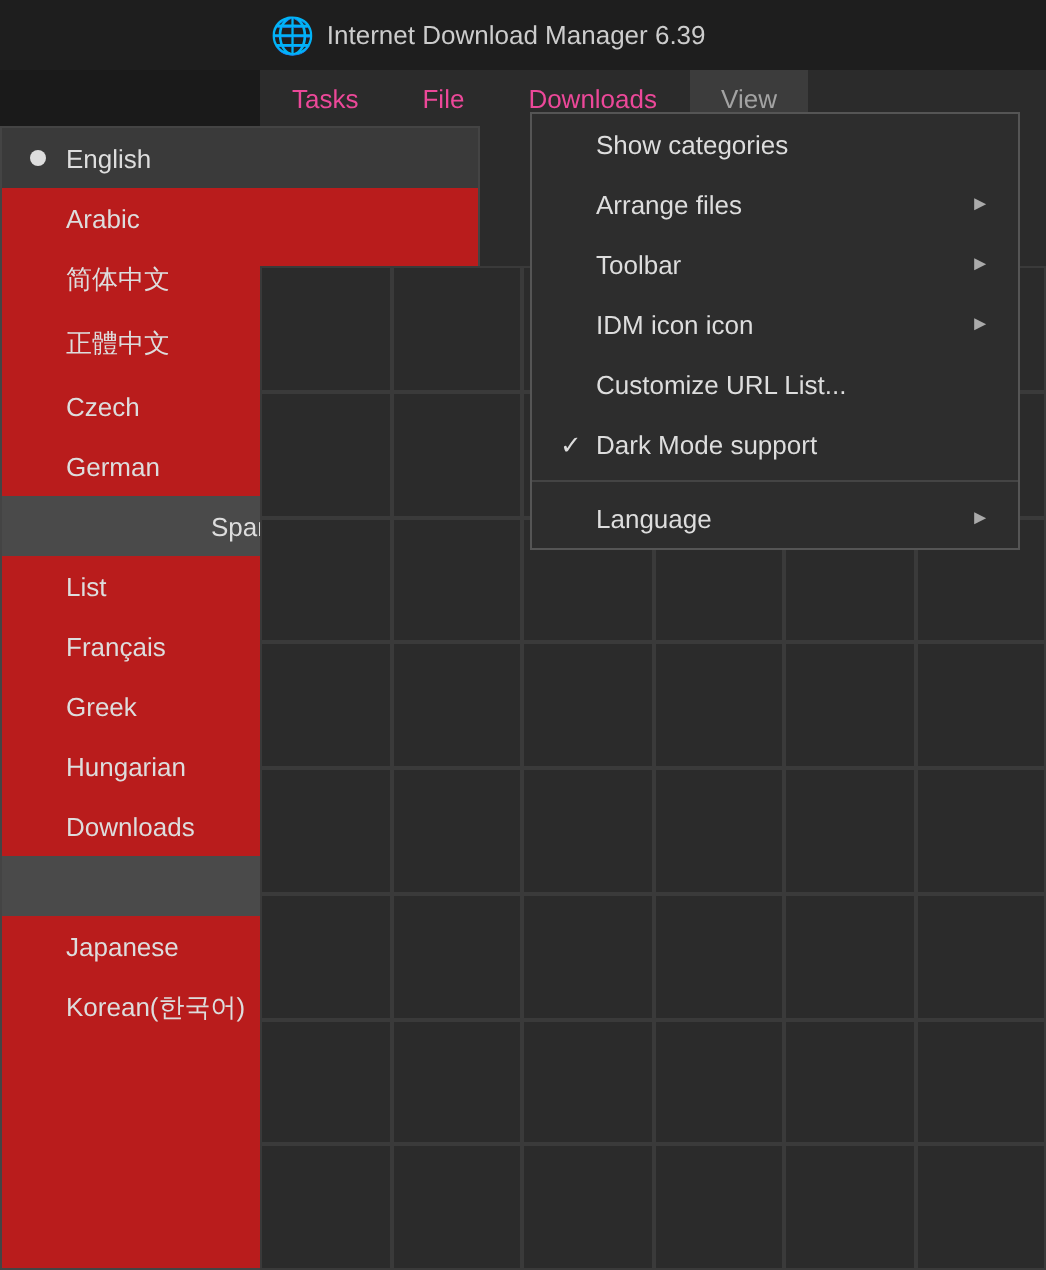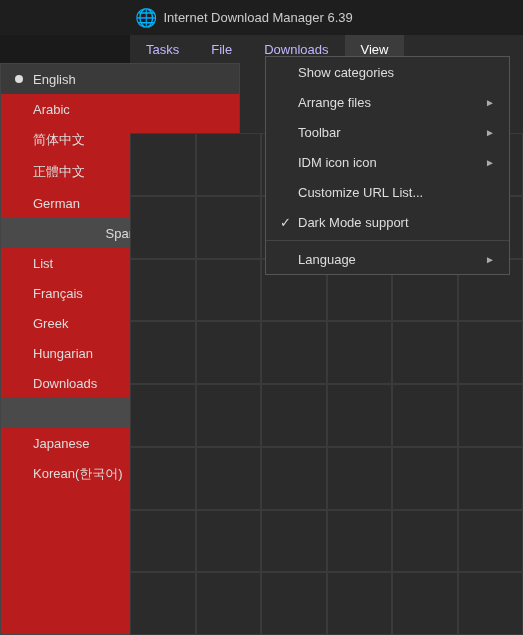--- a/index.html
+++ b/index.html
@@ -36,29 +36,29 @@
       left: 130px;
       right: 0;
       height: 28px;
       background: #2b2b2b;
       display: flex;
       align-items: center;
     }
     .menu-item {
       padding: 4px 16px;
       cursor: pointer;
-      color: #c4b5fd;
+      color: #ec4899;
       font-size: 13px;
       height: 100%;
       display: flex;
       align-items: center;
     }
     .menu-item.active {
       background: #3c3c3c;
-      color: #ffffff;
+      color: #a3a3a3;
     }
 
     
     .language-panel {
       position: absolute;
       top: 63px;
       left: 0;
       width: 240px;
       bottom: 0;
       background: #b91c1c;
@@ -239,20 +239,24 @@
   <div class="lang-item">
     <span class="spacer"></span>
     <span>简体中文</span>
   </div>
   <div class="lang-item">
     <span class="spacer"></span>
     <span>正體中文</span>
   </div>
   <div class="lang-item">
     <span class="spacer"></span>
+    <span>Czech</span>
+  </div>
+  <div class="lang-item">
+    <span class="spacer"></span>
     <span>German</span>
   </div>
   <div class="lang-item highlighted">
     <span class="spacer"></span>
     <span>Spanish</span>
   </div>
   <div class="lang-item">
     <span class="spacer"></span>
     <span>List</span>
   </div>

